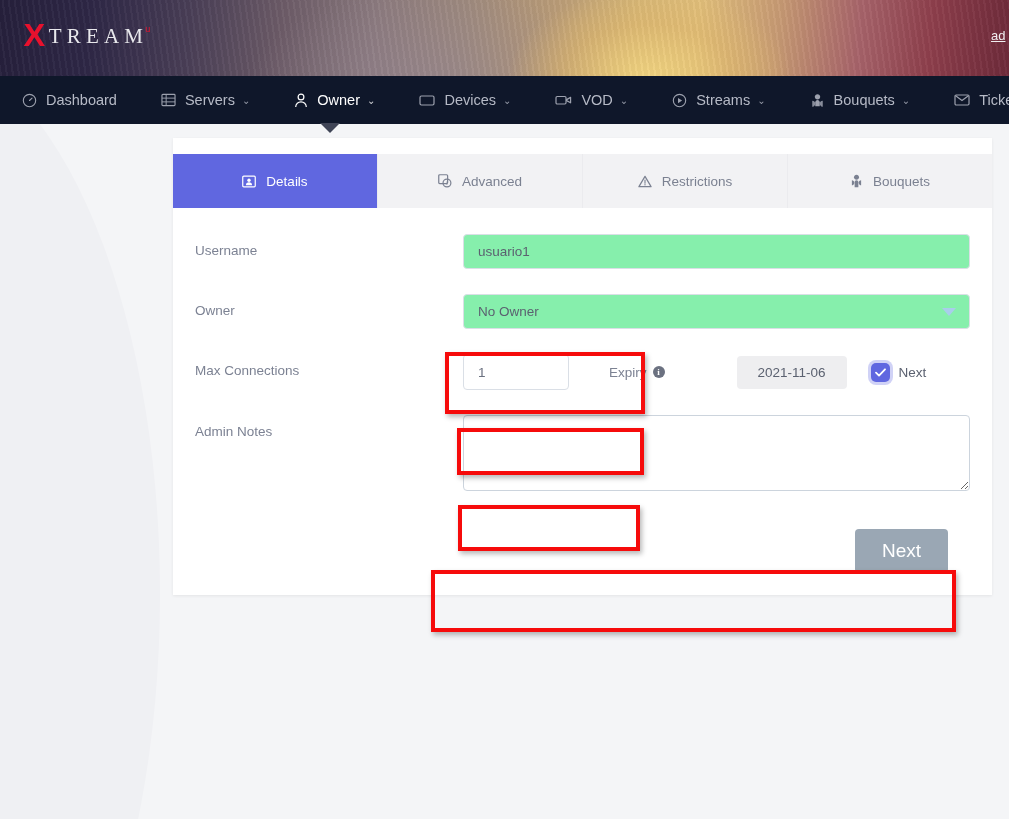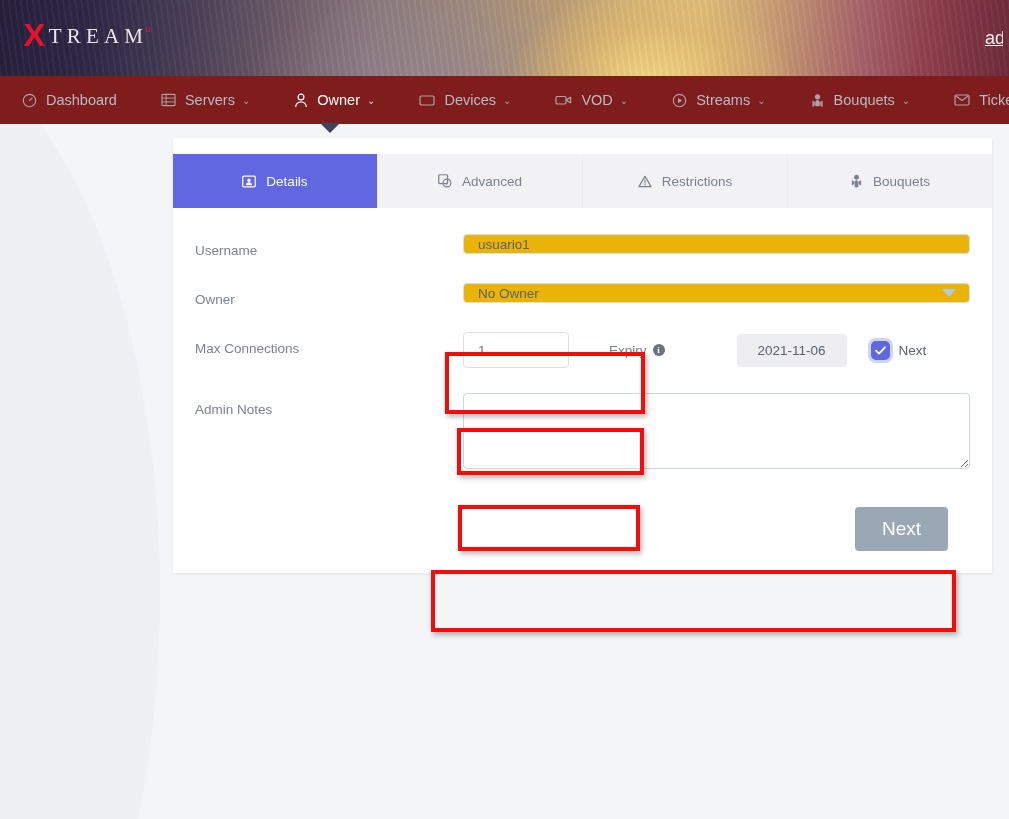--- a/index.html
+++ b/index.html
@@ -64,35 +64,35 @@
     font-family: Liberation Serif, serif;
   }
   .logo-sup {
     font-size: 9px;
     color: #e8112d;
     margin-top: 4px;
     margin-left: -3px;
   }
   .header-user {
     position: absolute;
-    right: 6px; top: 28px;
+    right: 0px; top: 28px;
     color: #f0eef0;
-    font-size: 18px;
+    font-size: 13px;
     z-index: 3;
     white-space: nowrap;
     overflow: hidden;
     width: 18px;
     text-decoration: underline;
   }
 
   
   .navbar {
     position: relative;
     height: 48px;
-    background: #7f1d1d;
+    background: #0f172a;
     display: flex;
     align-items: stretch;
   }
   .nav-item {
     display: flex;
     align-items: center;
     gap: 9px;
     padding: 0 22px;
     color: #b6bac6;
     font-size: 14.5px;
@@ -183,24 +183,24 @@
     width: 268px;
     font-size: 13.5px;
     color: #7c8293;
     padding-top: 9px;
     flex: 0 0 268px;
   }
   .row-ctl { flex: 1 1 auto; padding-right: 22px; }
 
   .inp {
     width: 100%;
-    height: 20px;
+    height: 35px;
     border: 1px solid #dadfe6;
     border-radius: 4px;
-    background: #eab308;
+    background: #86efac;
     font-size: 13.5px;
     color: #5b6170;
     padding: 0 14px;
     font-family: "Liberation Sans", sans-serif;
     outline: none;
   }
   .inp::placeholder { color: #9aa0ad; }
 
   .select-wrap { position: relative; }
   .select-wrap .arrow {

